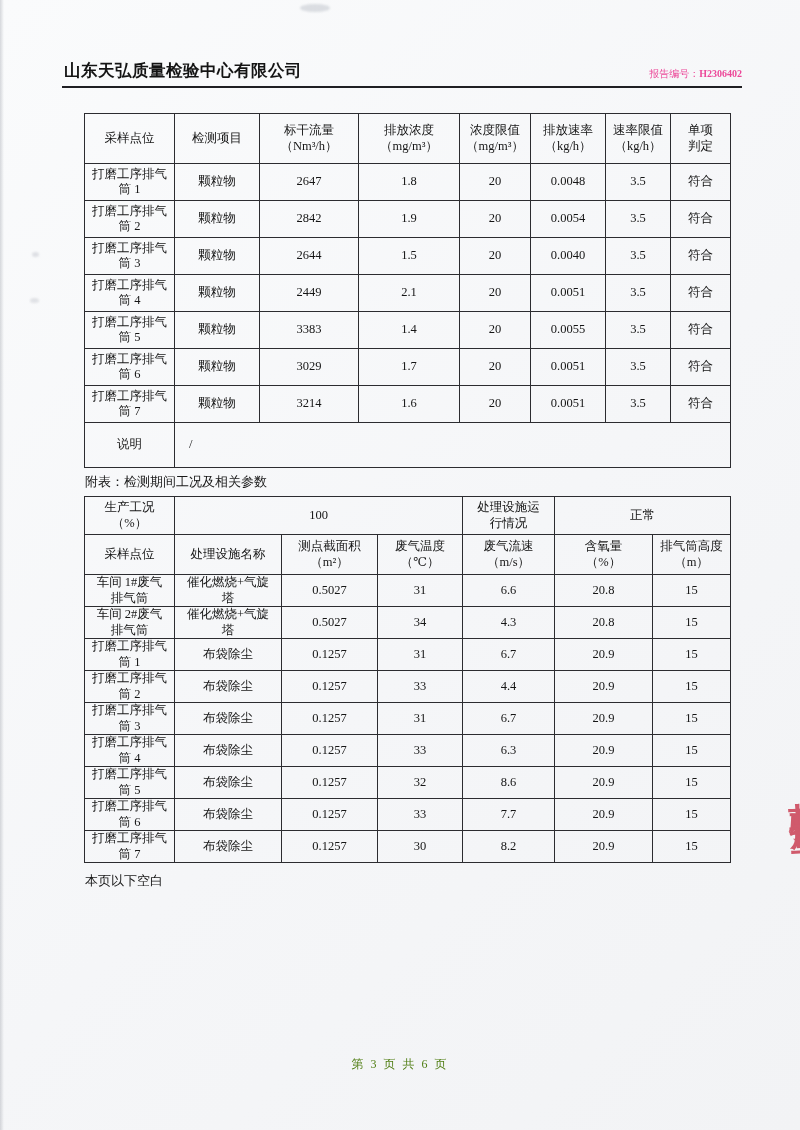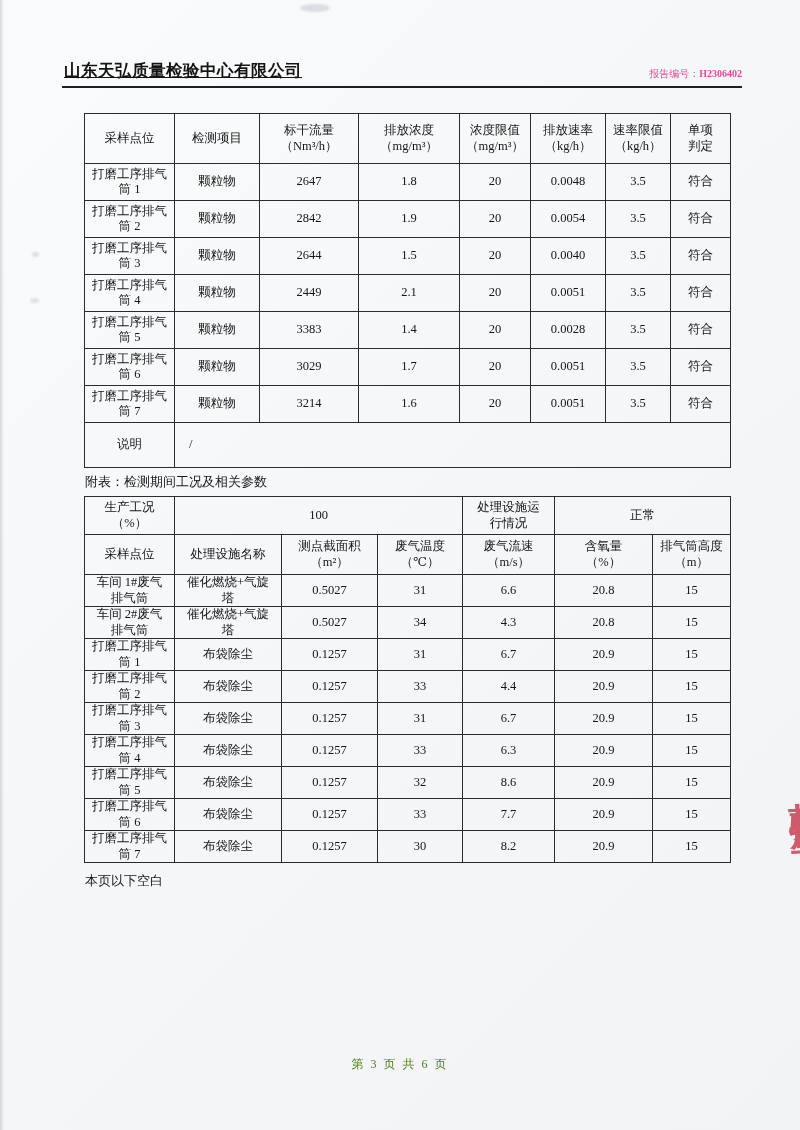--- a/index.html
+++ b/index.html
@@ -15,21 +15,21 @@
     background:linear-gradient(to right,rgba(130,135,145,.30),rgba(130,135,145,0));}
   .smudge{position:absolute;border-radius:50%;filter:blur(1px);}
   .smudge.s1{left:300px;top:4px;width:30px;height:8px;background:rgba(150,156,168,.30);}
   .smudge.s2{left:32px;top:252px;width:7px;height:5px;background:rgba(150,156,168,.28);}
   .smudge.s3{left:30px;top:298px;width:9px;height:5px;background:rgba(150,156,168,.25);}
 
   
   .header{position:absolute;left:64px;right:58px;top:52px;height:30px;
     display:flex;justify-content:space-between;align-items:flex-end;}
   .company{font-family:"Liberation Sans","DejaVu Sans",sans-serif;
-    font-weight:bold;font-size:16.5px;letter-spacing:.5px;color:#141414;text-decoration:underline;}
+    font-weight:bold;font-size:16.5px;letter-spacing:.5px;color:#141414;}
   .report-no{font-size:10px;color:#ec4899;padding-bottom:1px;}
   .report-no .num{font-weight:bold;font-family:"Liberation Serif",serif;}
   .rule{position:absolute;left:62px;right:58px;top:86px;height:2px;background:#1f1f23;}
 
   
   table{border-collapse:collapse;table-layout:fixed;position:absolute;left:84px;
     font-size:12.5px;color:#151515;text-align:center;}
   th,td{border:1px solid #2c2c30;padding:0 1px;white-space:pre-line;
     line-height:1.22;font-weight:normal;vertical-align:middle;overflow:hidden;}
 
@@ -146,21 +146,21 @@
           <td>3.5</td>
           <td>符合</td>
         </tr>
         <tr>
           <td>打磨工序排气
 筒 5</td>
           <td>颗粒物</td>
           <td>3383</td>
           <td>1.4</td>
           <td>20</td>
-          <td>0.0028</td>
+          <td>0.0055</td>
           <td>3.5</td>
           <td>符合</td>
         </tr>
         <tr>
           <td>打磨工序排气
 筒 6</td>
           <td>颗粒物</td>
           <td>3029</td>
           <td>1.7</td>
           <td>20</td>

